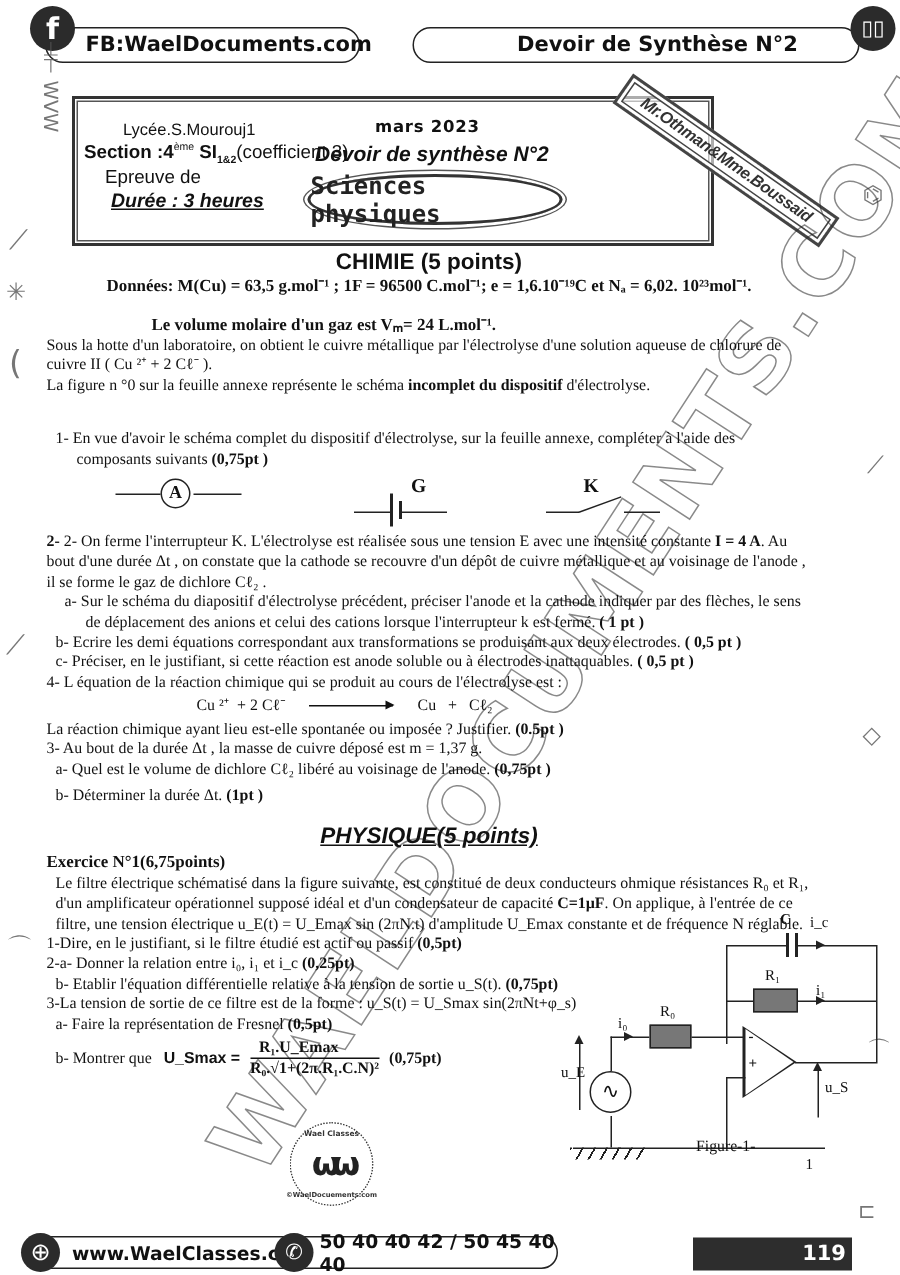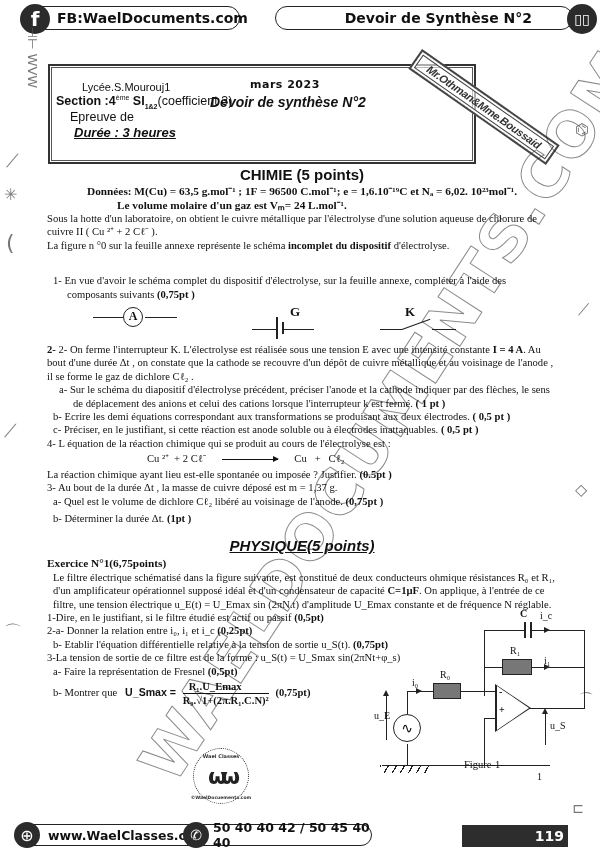--- a/index.html
+++ b/index.html
@@ -2,21 +2,21 @@
 <html><head>
 <meta charset="utf-8">
 <style>
   * { box-sizing: border-box; margin: 0; padding: 0; }
   html, body { width: 600px; height: 850px; background: #ffffff; overflow: hidden; }
   body { position: relative; font-family: "Liberation Serif", serif; color: #111; }
 
   
   .top-bar { position: absolute; top: 4px; left: 0; width: 600px; height: 30px; }
   .pill {
-    position: absolute; height: 24px; top: 2px; border: 1.5px solid #222; border-radius: 13px;
+    position: absolute; height: 24px; top: 14px; border: 1.5px solid #222; border-radius: 13px;
     background: #fff; font-family: "DejaVu Sans", sans-serif; font-weight: bold; font-size: 14px;
     display: flex; align-items: center; color: #111;
   }
   .pill-left { left: 30px; width: 210px; padding-left: 26px; }
   .pill-right { left: 275px; width: 298px; justify-content: flex-end; padding-right: 40px; }
   .round-icon {
     position: absolute; width: 30px; height: 30px; border-radius: 50%; background: #2b2b2b;
     color: #fff; display: flex; align-items: center; justify-content: center;
     font-family: "DejaVu Sans", sans-serif; font-weight: bold; top: 0;
   }
@@ -53,24 +53,24 @@
   .stamp {
     position: absolute; left: 400px; top: 95px; width: 168px; height: 24px;
     transform: rotate(35deg); transform-origin: center;
     border: 2px solid #444; box-shadow: inset 0 0 0 2px #fff, inset 0 0 0 3px #444;
     font-family: "Liberation Sans", sans-serif; font-size: 11px; font-weight: bold; font-style: italic;
     display: flex; align-items: center; justify-content: center; color: #333; background: rgba(255,255,255,0.6);
     letter-spacing: -0.3px;
   }
 
   
-  .content { position: absolute; left: 47px; top: 166px; width: 510px; font-size: 10.6px; line-height: 13.4px; }
+  .content { position: absolute; left: 31px; top: 166px; width: 510px; font-size: 10.6px; line-height: 13.4px; }
   .h-chimie { text-align: center; font-family: "Liberation Sans", sans-serif; font-weight: bold; font-size: 15px; line-height: 18px; }
   .donnees { text-align: center; font-weight: bold; font-size: 11.3px; line-height: 14px; }
-  .vm { font-weight: bold; font-size: 11.3px; padding-left: 70px; line-height: 14px; }
+  .vm { font-weight: bold; font-size: 11.3px; padding-left: 70px; line-height: 14px; margin-top: 12px; }
   .p { margin: 0; }
   .indent1 { padding-left: 14px; }
   .indent2 { padding-left: 6px; }
   .hang { padding-left: 20px; text-indent: -14px; }
   .mt4 { margin-top: 4px; }
   .mt6 { margin-top: 22px; }
 
   .symbols { position: relative; height: 40px; margin-top: 2px; }
   .wire { position: absolute; height: 1.3px; background: #222; }
   .ammeter { position: absolute; left: 76px; top: 4px; width: 20px; height: 20px; border: 1.5px solid #222; border-radius: 50%; font-weight: bold; font-size: 12px; display: flex; align-items: center; justify-content: center; }
@@ -155,20 +155,21 @@
 
 <div class="header-box">
   <div class="hb-left">
     <div class="hb-lycee">Lycée.S.Mourouj1</div>
     <div class="hb-section"><span>Section :4</span><sup>ème</sup><span> SI</span><sub>1&amp;2</sub><span class="coef">(coefficient 3)</span></div>
     <div class="hb-epreuve">Epreuve de</div>
     <div class="hb-duree">Durée : 3 heures</div>
   </div>
   <div class="hb-date">mars 2023</div>
   <div class="hb-title">Devoir de synthèse N°2</div>
+  <div class="hb-oval">Sciences physiques</div>
 </div>
 <div class="stamp">Mr.Othman&amp;Mme.Boussaid</div>
 
 <div class="watermark">WAELDOCUMENTS.COM</div>
 
 <div class="content">
   <div class="h-chimie">CHIMIE (5 points)</div>
   <div class="donnees">Données: M(Cu) = 63,5 g.mol⁻¹ ; 1F = 96500 C.mol⁻¹; e = 1,6.10⁻¹⁹C  et Nₐ = 6,02. 10²³mol⁻¹.</div>
   <div class="vm">Le volume molaire d'un gaz est Vₘ= 24 L.mol⁻¹.</div>
   <p class="p">Sous la hotte d'un laboratoire, on obtient le cuivre métallique par l'électrolyse d'une solution aqueuse de chlorure de cuivre II ( Cu ²⁺ + 2 Cℓ⁻ ).</p>

